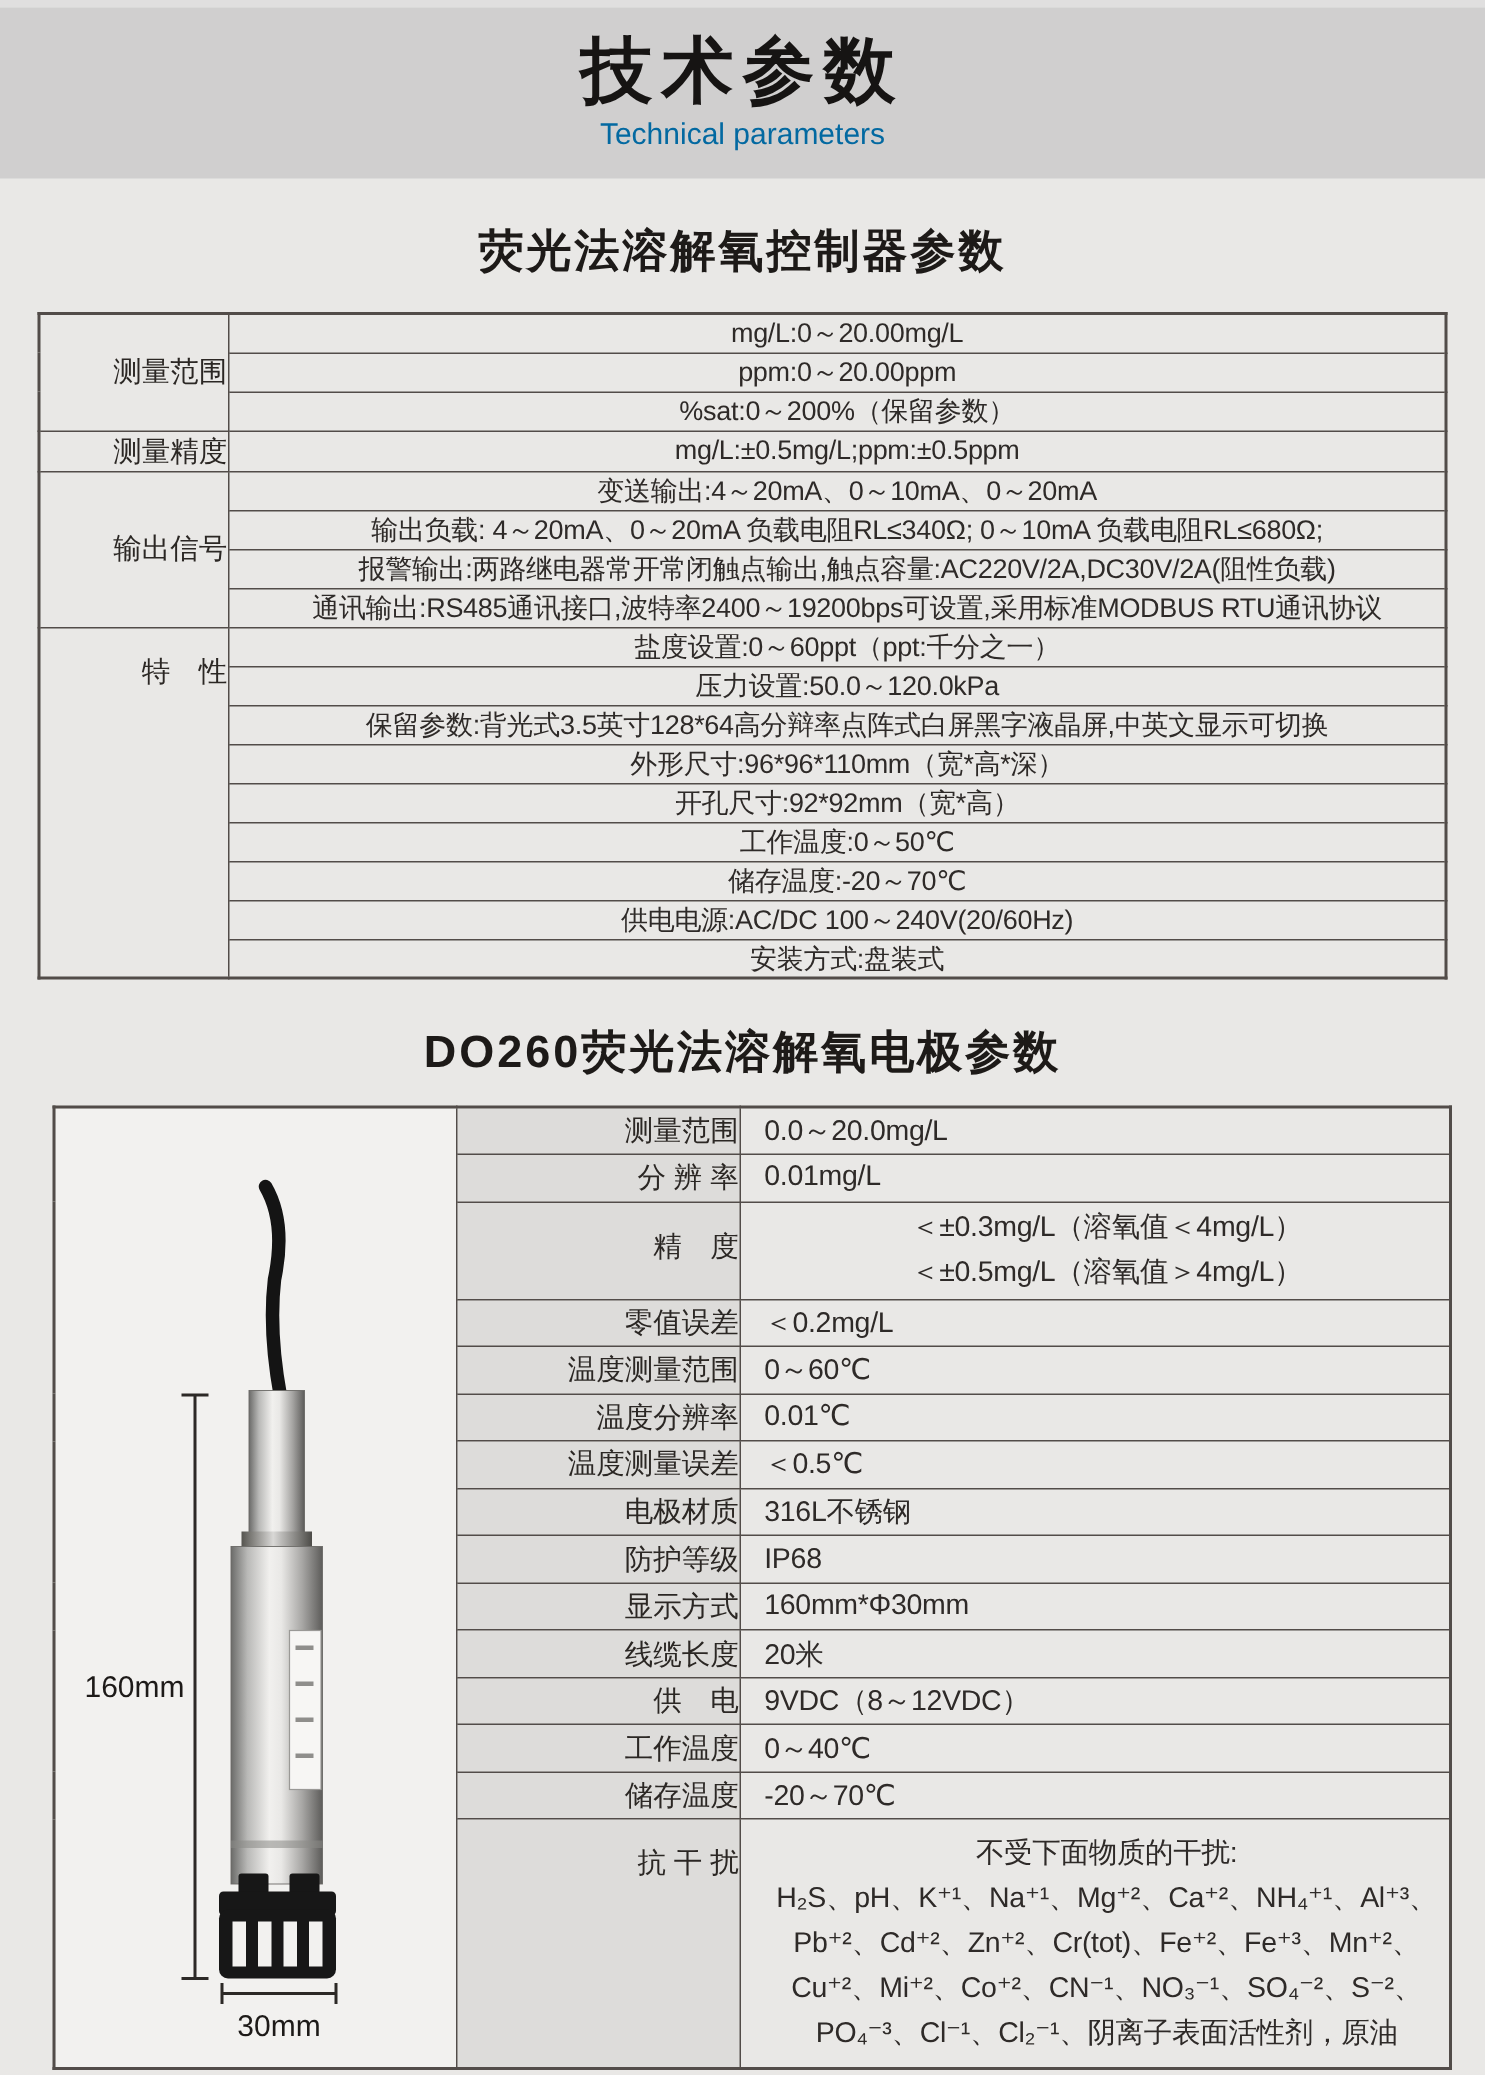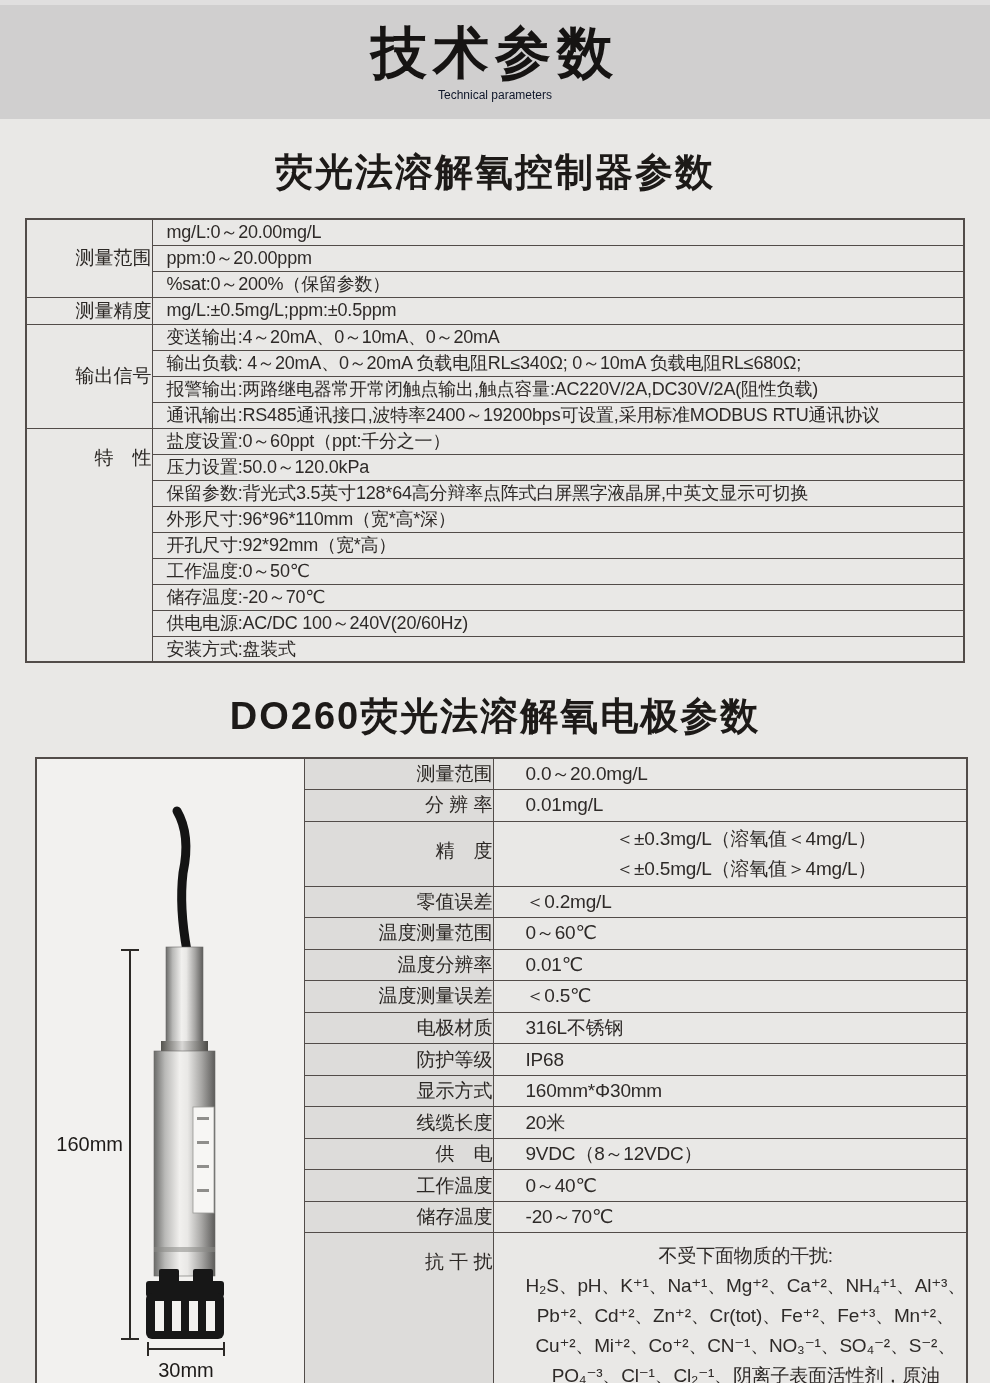--- a/index.html
+++ b/index.html
@@ -14,48 +14,48 @@
   html,body{width:990px;}
   body{
     height:1383px;
     background:var(--page);
     font-family:"Liberation Sans","DejaVu Sans",sans-serif;
     color:var(--ink);
     overflow:hidden;
   }
   .topstrip{height:5px;background:#e0dfdf;}
   .hdr{height:114px;background:var(--band);text-align:center;padding-top:14px;}
-  .hdr-title{font-size:56px;font-weight:700;letter-spacing:6px;color:#161413;line-height:1.2;}
-  .hdr-sub{font-size:12px;color:#0f172a;margin-top:2px;}
+  .hdr-title{font-size:48px;font-weight:700;letter-spacing:6px;color:#161413;line-height:1.2;}
+  .hdr-sub{font-size:20px;color:#0369a1;margin-top:2px;}
   .sec-title{
-    text-align:center;font-size:38px;font-weight:700;color:#1d1a18;
+    text-align:center;font-size:30px;font-weight:700;color:#1d1a18;
     margin-top:28px;margin-bottom:20px;letter-spacing:2px;
   }
   .sec-title.second{margin-bottom:15px;}
   table{border-collapse:collapse;table-layout:fixed;}
   .t1{width:940px;margin-left:25px;}
   .t1 col.c1{width:126px;}
   .t2{width:933px;margin-left:35px;}
   .t2 col.cimg{width:268px;}
   .t2 col.clbl{width:189px;}
   td{
     border:1px solid var(--border);
     height:26px;
     font-size:18px;
     overflow:hidden;
     white-space:nowrap;
     vertical-align:middle;
   }
-  .t1 td{height:26px;}
+  .t1 td{height:26px;text-align:center;}
   .t2 td{height:30px;font-size:19px;}
   table{border:2px solid var(--border);}
   td.lbl{text-align:right;font-size:19px;color:#2b2724;}
   .t2 td.lbl{background:var(--lblbg);font-size:19px;}
   td.val{padding-left:14px;letter-spacing:-0.2px;}
-  .t2 td.val{padding-left:32px;}
+  .t2 td.val{padding-left:16px;}
   td.tall{vertical-align:middle;text-align:center;}
   td.tall .line{line-height:30px;}
   td.lbl.top{vertical-align:top;padding-top:16px;}
   td.img-cell{background:var(--panel);padding:10px;vertical-align:top;}
   .t2 tr.jing{height:62px;}
   .t2 tr.kang{height:158px;}
   svg{display:block;}
 </style>
 </head>
 <body>

